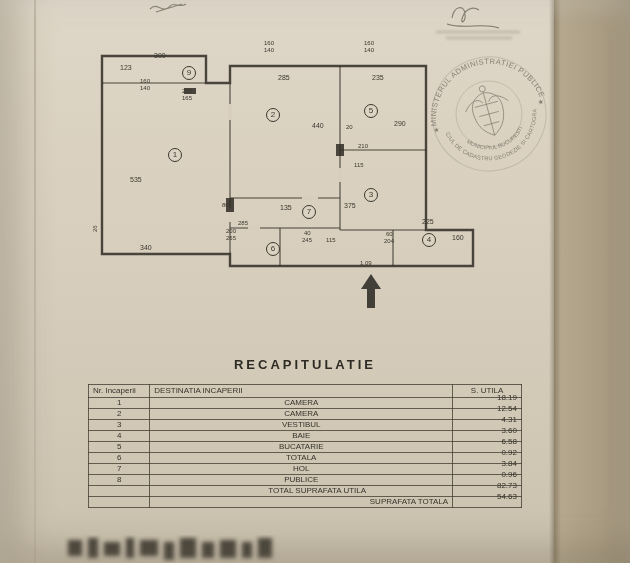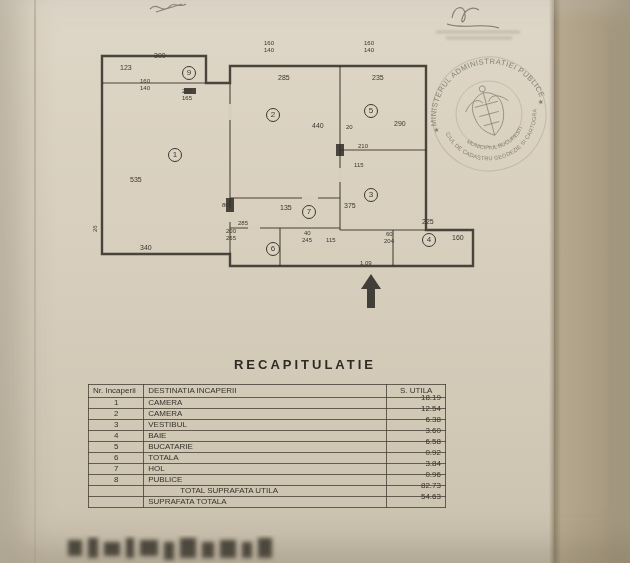--- a/index.html
+++ b/index.html
@@ -52,36 +52,36 @@
     position:absolute;left:0;top:262px;width:554px;text-align:center;
     font-size:17px;letter-spacing:1px;color:rgba(248,245,238,.62);
   }
 
   
   .recap-title{
     position:absolute;left:88px;top:357px;width:434px;text-align:center;
     font-size:13px;letter-spacing:3px;color:#2e2b25;font-weight:600;
   }
   table.recap{
-    position:absolute;left:88px;top:384px;width:358px;
+    position:absolute;left:88px;top:384px;width:434px;
     border-collapse:collapse;font-size:8px;color:#36332c;
   }
   table.recap th,table.recap td{
     border:1px solid rgba(70,64,52,.8);
     padding:0 4px;height:10px;line-height:10px;font-weight:normal;
   }
   table.recap thead th{height:12px;line-height:12px;}
   .c-num{width:56px;text-align:center;}
-  .c-dest{width:298px;text-align:left;}
+  .c-dest{width:298px;text-align:center;}
   .c-area{width:66px;text-align:right;}
   th.c-num,th.c-dest{text-align:left;}
   th.c-area{text-align:center;}
   .c-area .shift{display:inline-block;transform:translateY(-5px);}
   tr.total td.c-dest{padding-left:36px;}
-  tr.grand td.c-dest{text-align:left;}
+  tr.grand td.c-dest{text-align:right;}
 
   .marks{position:absolute;left:0;top:0;}
   .bottom-stamp{position:absolute;left:48px;top:530px;}
 </style>
 </head>
 <body>
 
 <div class="paper">
 
   <div class="plan">
@@ -204,21 +204,21 @@
           <td class="c-area"><span class="shift">18.19</span></td>
         </tr>
         <tr class="normal">
           <td class="c-num">2</td>
           <td class="c-dest">CAMERA</td>
           <td class="c-area"><span class="shift">12.54</span></td>
         </tr>
         <tr class="normal">
           <td class="c-num">3</td>
           <td class="c-dest">VESTIBUL</td>
-          <td class="c-area"><span class="shift">6.38</span></td>
+          <td class="c-area"><span class="shift">4.31</span></td>
         </tr>
         <tr class="normal">
           <td class="c-num">4</td>
           <td class="c-dest">BAIE</td>
           <td class="c-area"><span class="shift">3.60</span></td>
         </tr>
         <tr class="normal">
           <td class="c-num">5</td>
           <td class="c-dest">BUCATARIE</td>
           <td class="c-area"><span class="shift">6.58</span></td>

